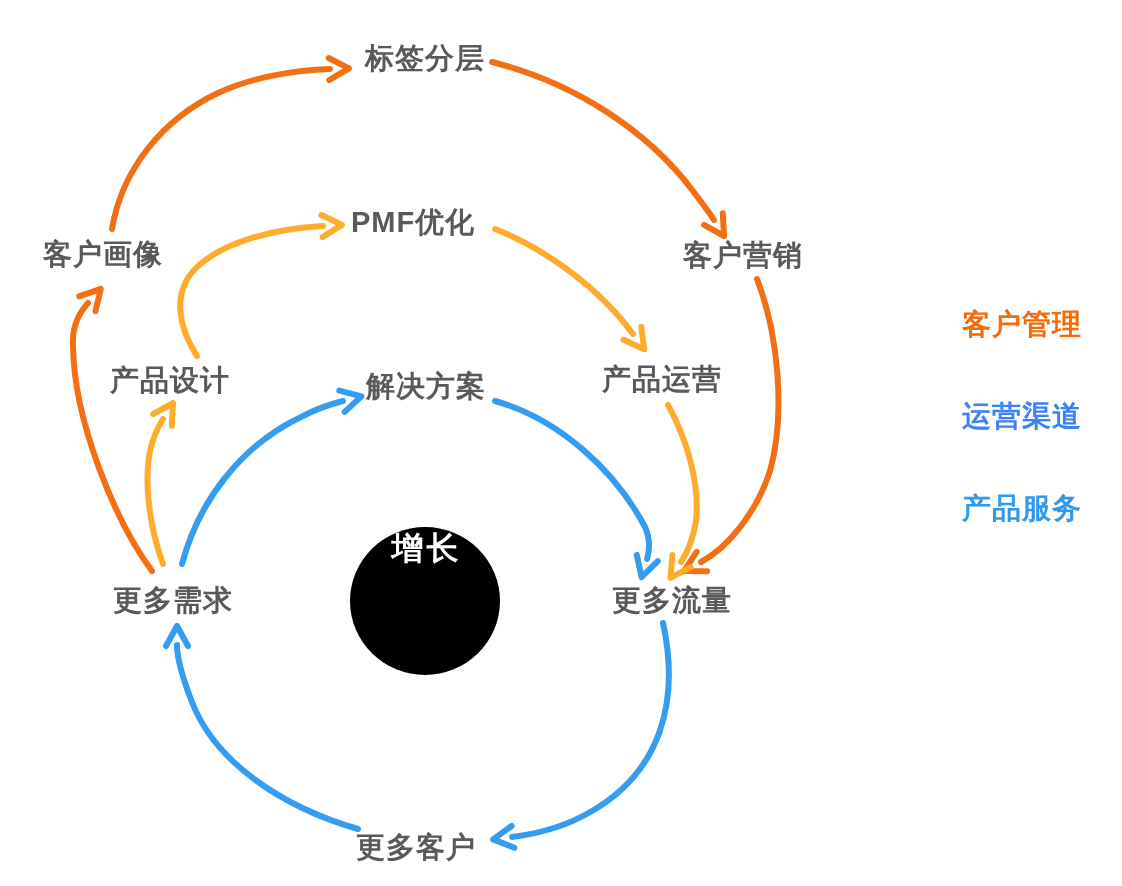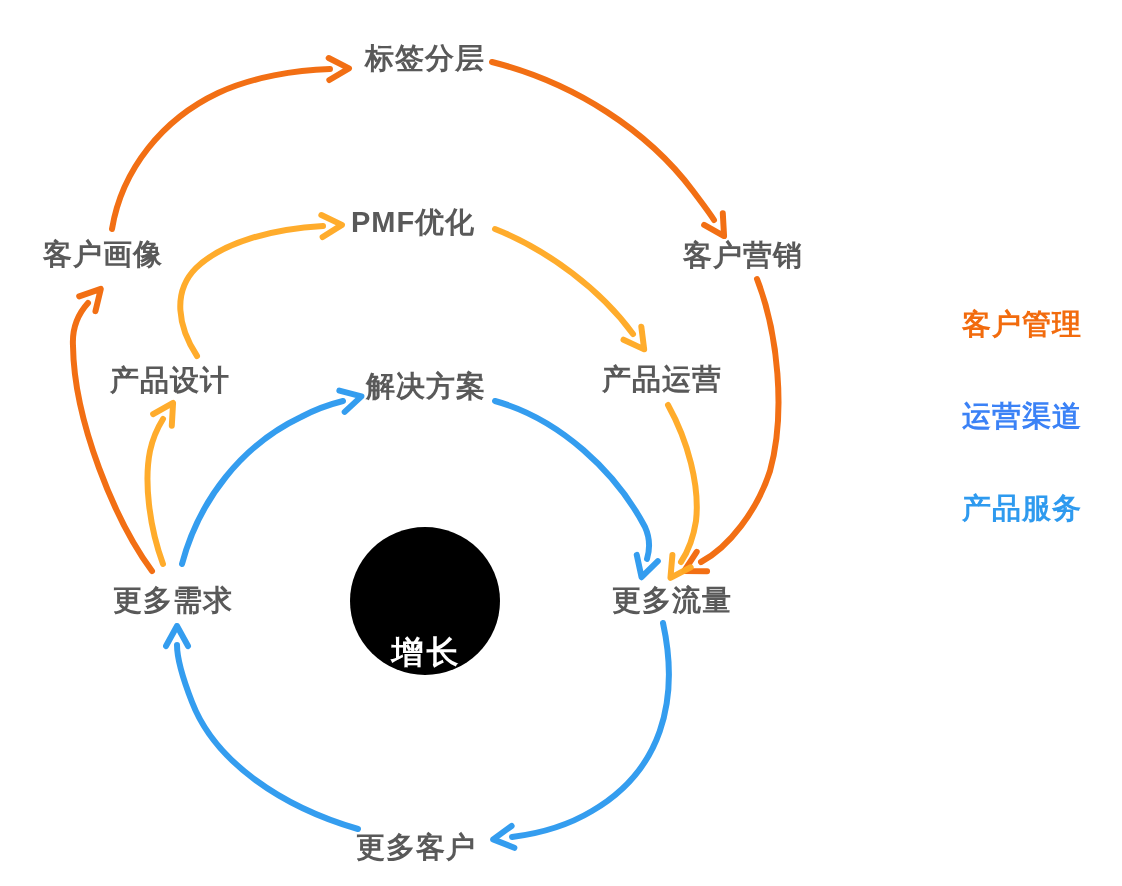--- a/index.html
+++ b/index.html
@@ -42,21 +42,21 @@
   .center-circle {
     position: absolute;
     left: 425px;
     top: 590px;
     width: 150px;
     height: 148px;
     transform: translate(-50%, -50%);
     background: #000000;
     border-radius: 50%;
     display: flex;
-    align-items: flex-end;
+    align-items: flex-start;
     justify-content: center;
   }
 
   .center-circle .center-label {
     color: #ffffff;
     font-size: 32px;
     font-weight: 700;
     letter-spacing: 3px;
     text-indent: 3px;
   }

